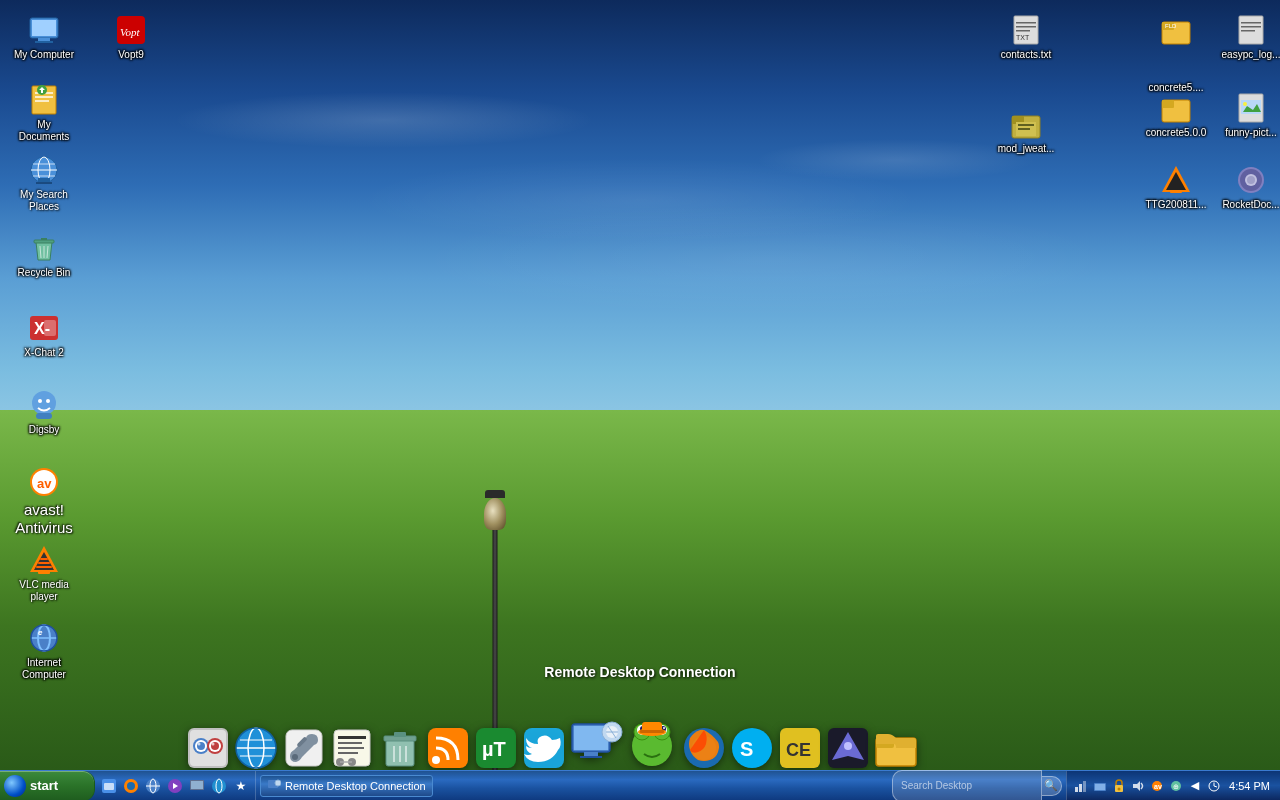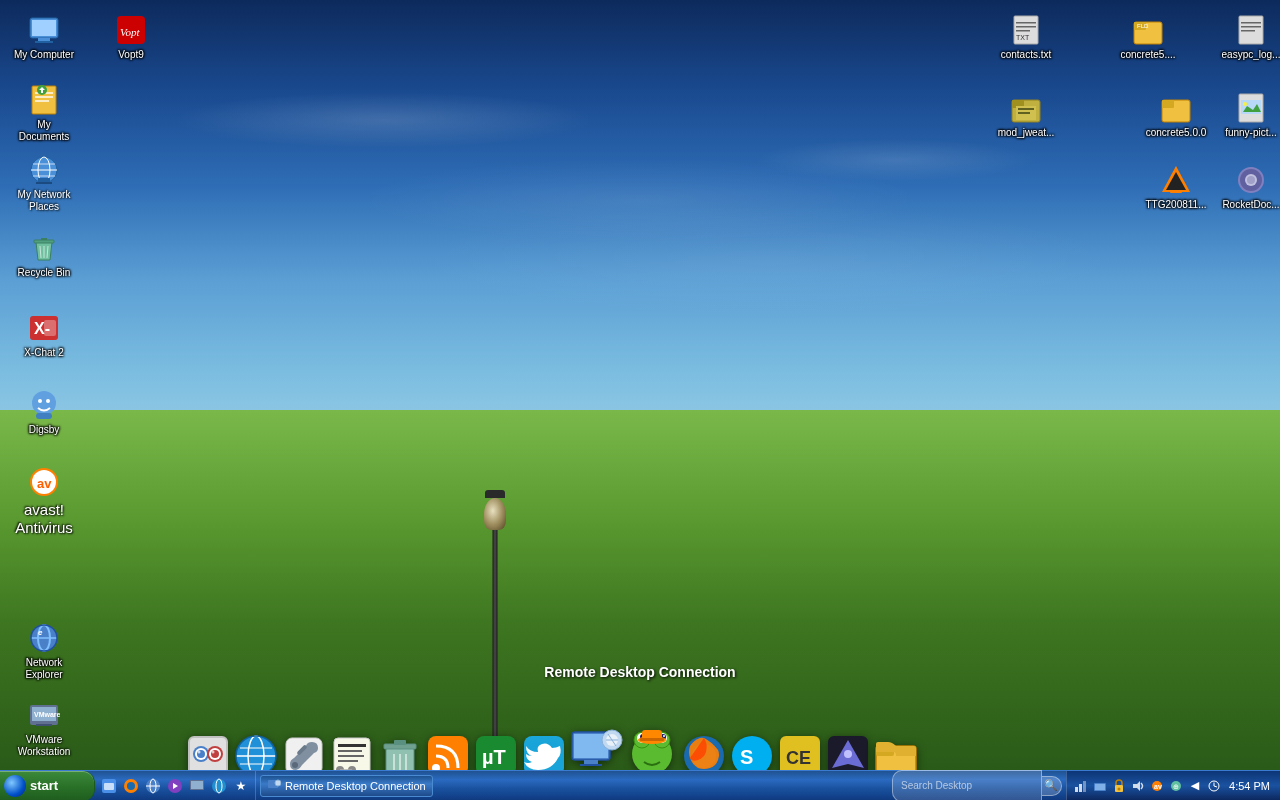--- a/index.html
+++ b/index.html
@@ -234,21 +234,21 @@
       color: white;
       font-size: 11px;
       display: flex;
       align-items: center;
       justify-content: center;
     }
 
     
     #dock-row {
       position: absolute;
-      bottom: 16px;
+      bottom: 24px;
       left: 180px;
       display: flex;
       align-items: flex-end;
       gap: 0;
       padding: 4px;
     }
     .dock-icon {
       width: 48px;
       height: 48px;
       display: flex;
@@ -365,21 +365,21 @@
         <svg width="32" height="32" viewBox="0 0 32 32">
           <circle cx="16" cy="16" r="13" fill="#4a90d9" stroke="#2060a0" stroke-width="1"></circle>
           <ellipse cx="16" cy="16" rx="6" ry="13" fill="none" stroke="white" stroke-width="1"></ellipse>
           <line x1="3" y1="16" x2="29" y2="16" stroke="white" stroke-width="1"></line>
           <line x1="5" y1="10" x2="27" y2="10" stroke="white" stroke-width="0.7"></line>
           <line x1="5" y1="22" x2="27" y2="22" stroke="white" stroke-width="0.7"></line>
           <rect x="10" y="24" width="12" height="4" fill="#2060a0"></rect>
           <rect x="8" y="28" width="16" height="2" fill="#1a4a80"></rect>
         </svg>
       </div>
-      <div class="icon-label" style="color:white;text-align:center;font-size:10px;text-shadow:1px 1px 2px #000,-1px -1px 2px #000;">My Network Places</div>
+      <div class="icon-label" style="color:white;text-align:center;font-size:10px;text-shadow:1px 1px 2px #000,-1px -1px 2px #000;">My Search Places</div>
     </div>
 
     <div class="icon" style="top:228px; left:8px;">
       <div class="icon-img">
         <svg width="32" height="32" viewBox="0 0 32 32">
           <path d="M8 10 L24 10 L22 28 L10 28 Z" fill="#70c0a0" stroke="#3a8060" stroke-width="1"></path>
           <rect x="6" y="8" width="20" height="3" rx="1" fill="#50a080" stroke="#3a8060" stroke-width="1"></rect>
           <path d="M13 6 L19 6 L19 8 L13 8 Z" fill="#3a8060"></path>
           <path d="M12 14 L13 26" stroke="white" stroke-width="1" opacity="0.6"></path>
           <path d="M16 14 L16 26" stroke="white" stroke-width="1" opacity="0.6"></path>
@@ -417,46 +417,47 @@
       <div class="icon-img">
         <svg width="32" height="32" viewBox="0 0 32 32">
           <circle cx="16" cy="16" r="14" fill="#ff8000"></circle>
           <circle cx="16" cy="16" r="12" fill="white"></circle>
           <text x="9" y="22" font-size="13" fill="#ff6000" font-weight="bold">av</text>
         </svg>
       </div>
       <div class="icon-label" style="color:white;text-align:center;font-size:15px;text-shadow:1px 1px 2px #000,-1px -1px 2px #000;">avast! Antivirus</div>
     </div>
 
+    <div class="icon" style="top:540px; left:8px;">
+      <div class="icon-img">
+        <svg width="32" height="32" viewBox="0 0 32 32">
+          <polygon points="16,2 30,28 2,28" fill="#ff8000"></polygon>
+          <polygon points="16,8 26,26 6,26" fill="#333"></polygon>
+          <rect x="10" y="26" width="12" height="4" rx="1" fill="#ff8000"></rect>
+          <rect x="8" y="22" width="16" height="2" rx="1" fill="#ff6000"></rect>
+          <rect x="10" y="18" width="12" height="2" rx="1" fill="#ff6000"></rect>
+          <rect x="12" y="14" width="8" height="2" rx="1" fill="#ff6000"></rect>
+        </svg>
+      </div>
+      <div class="icon-label" style="color:white;text-align:center;font-size:10px;text-shadow:1px 1px 2px #000,-1px -1px 2px #000;">VLC media player</div>
+    </div>
 
     <div class="icon" style="top:618px; left:8px;">
       <div class="icon-img">
         <svg width="32" height="32" viewBox="0 0 32 32">
           <circle cx="16" cy="16" r="13" fill="#4a80c8"></circle>
           <ellipse cx="16" cy="16" rx="6" ry="13" fill="none" stroke="#80c0ff" stroke-width="2"></ellipse>
           <line x1="3" y1="16" x2="29" y2="16" stroke="#80c0ff" stroke-width="1.5"></line>
           <circle cx="16" cy="16" r="13" fill="none" stroke="#2050a0" stroke-width="1.5"></circle>
           <text x="10" y="13" font-size="8" fill="white" font-style="italic" font-weight="bold">e</text>
         </svg>
       </div>
-      <div class="icon-label">Network Explorer</div>
-    </div>
-
-    <div class="icon" style="top:695px; left:8px;">
-      <div class="icon-img">
-        <svg width="32" height="32" viewBox="0 0 32 32">
-          <rect x="2" y="6" width="28" height="20" rx="2" fill="#607090"></rect>
-          <rect x="4" y="8" width="24" height="14" fill="#90b0d0"></rect>
-          <rect x="10" y="22" width="12" height="3" fill="#607090"></rect>
-          <rect x="8" y="25" width="16" height="2" fill="#405070"></rect>
-          <text x="6" y="18" font-size="7" fill="white" font-weight="bold">VMware</text>
-        </svg>
-      </div>
-      <div class="icon-label" style="color:white;text-align:center;font-size:10px;text-shadow:1px 1px 2px #000,-1px -1px 2px #000;">VMware Workstation</div>
-    </div>
+      <div class="icon-label">Internet Computer</div>
+    </div>
+
 
     <div class="icon" style="top:10px; left:95px;">
       <div class="icon-img">
         <svg width="32" height="32" viewBox="0 0 32 32">
           <rect x="2" y="2" width="28" height="28" rx="4" fill="#cc0000"></rect>
           <text x="5" y="22" font-size="11" fill="white" font-style="italic" font-family="serif">Vopt</text>
         </svg>
       </div>
       <div class="icon-label">Vopt9</div>
     </div>
@@ -468,21 +469,21 @@
           <rect x="6" y="8" width="20" height="1.5" fill="#666"></rect>
           <rect x="6" y="12" width="20" height="1.5" fill="#666"></rect>
           <rect x="6" y="16" width="14" height="1.5" fill="#666"></rect>
           <text x="6" y="26" font-size="7" fill="#333">TXT</text>
         </svg>
       </div>
       <div class="icon-label">contacts.txt</div>
     </div>
 
 
-    <div class="icon" style="top:10px; left:1112px;">
+    <div class="icon" style="top:10px; left:1140px;gap:33px;">
       <div class="icon-img">
         <svg width="32" height="32" viewBox="0 0 32 32">
           <rect x="2" y="8" width="28" height="22" rx="2" fill="#f0c040" stroke="#c08000" stroke-width="1"></rect>
           <rect x="2" y="8" width="12" height="8" rx="1" fill="#d4a820"></rect>
           <text x="5" y="14" font-size="6" fill="white">FLD</text>
         </svg>
       </div>
       <div class="icon-label">concrete5....</div>
     </div>
 
@@ -491,21 +492,21 @@
         <svg width="32" height="32" viewBox="0 0 32 32">
           <rect x="4" y="2" width="24" height="28" rx="1" fill="#ddd" stroke="#aaa" stroke-width="1"></rect>
           <rect x="6" y="8" width="20" height="1.5" fill="#666"></rect>
           <rect x="6" y="12" width="20" height="1.5" fill="#666"></rect>
           <rect x="6" y="16" width="14" height="1.5" fill="#666"></rect>
         </svg>
       </div>
       <div class="icon-label">easypc_log...</div>
     </div>
 
-    <div class="icon" style="top:88px; left:990px;justify-content:center;">
+    <div class="icon" style="top:104px; left:990px;justify-content:center;">
       <div class="icon-img">
         <svg width="32" height="32" viewBox="0 0 32 32">
           <rect x="2" y="8" width="28" height="22" rx="2" fill="#c0b040" stroke="#908020" stroke-width="1"></rect>
           <rect x="2" y="8" width="12" height="8" rx="1" fill="#a09020"></rect>
           <rect x="6" y="14" width="20" height="14" fill="#d0c050"></rect>
           <rect x="8" y="16" width="16" height="2" fill="#606020"></rect>
           <rect x="8" y="20" width="12" height="2" fill="#606020"></rect>
         </svg>
       </div>
       <div class="icon-label">mod_jweat...</div>

